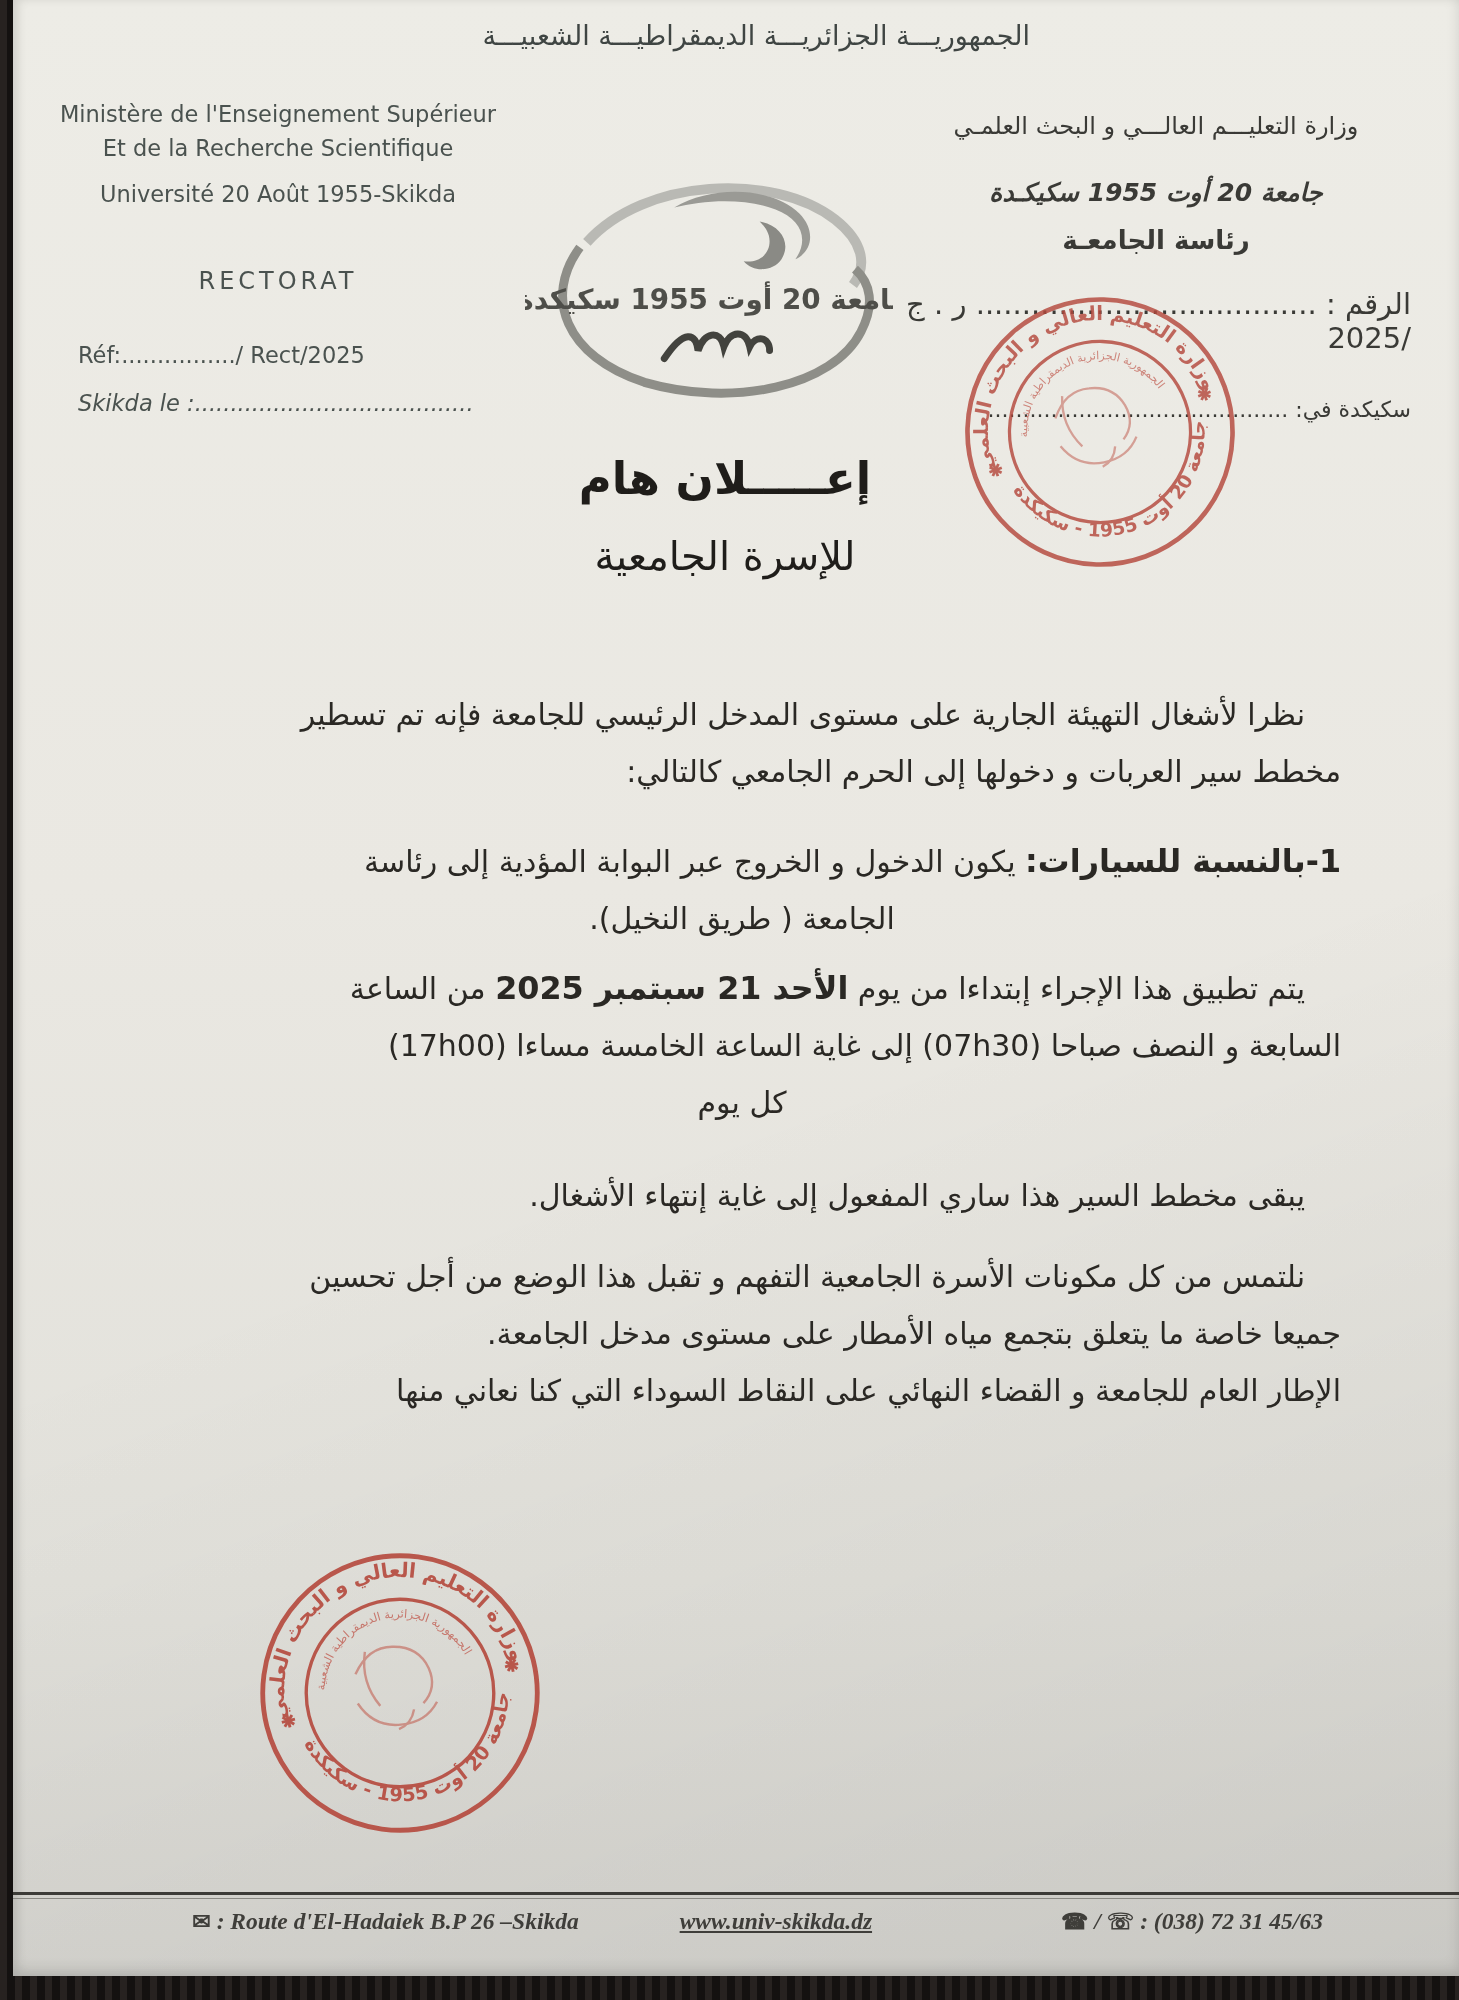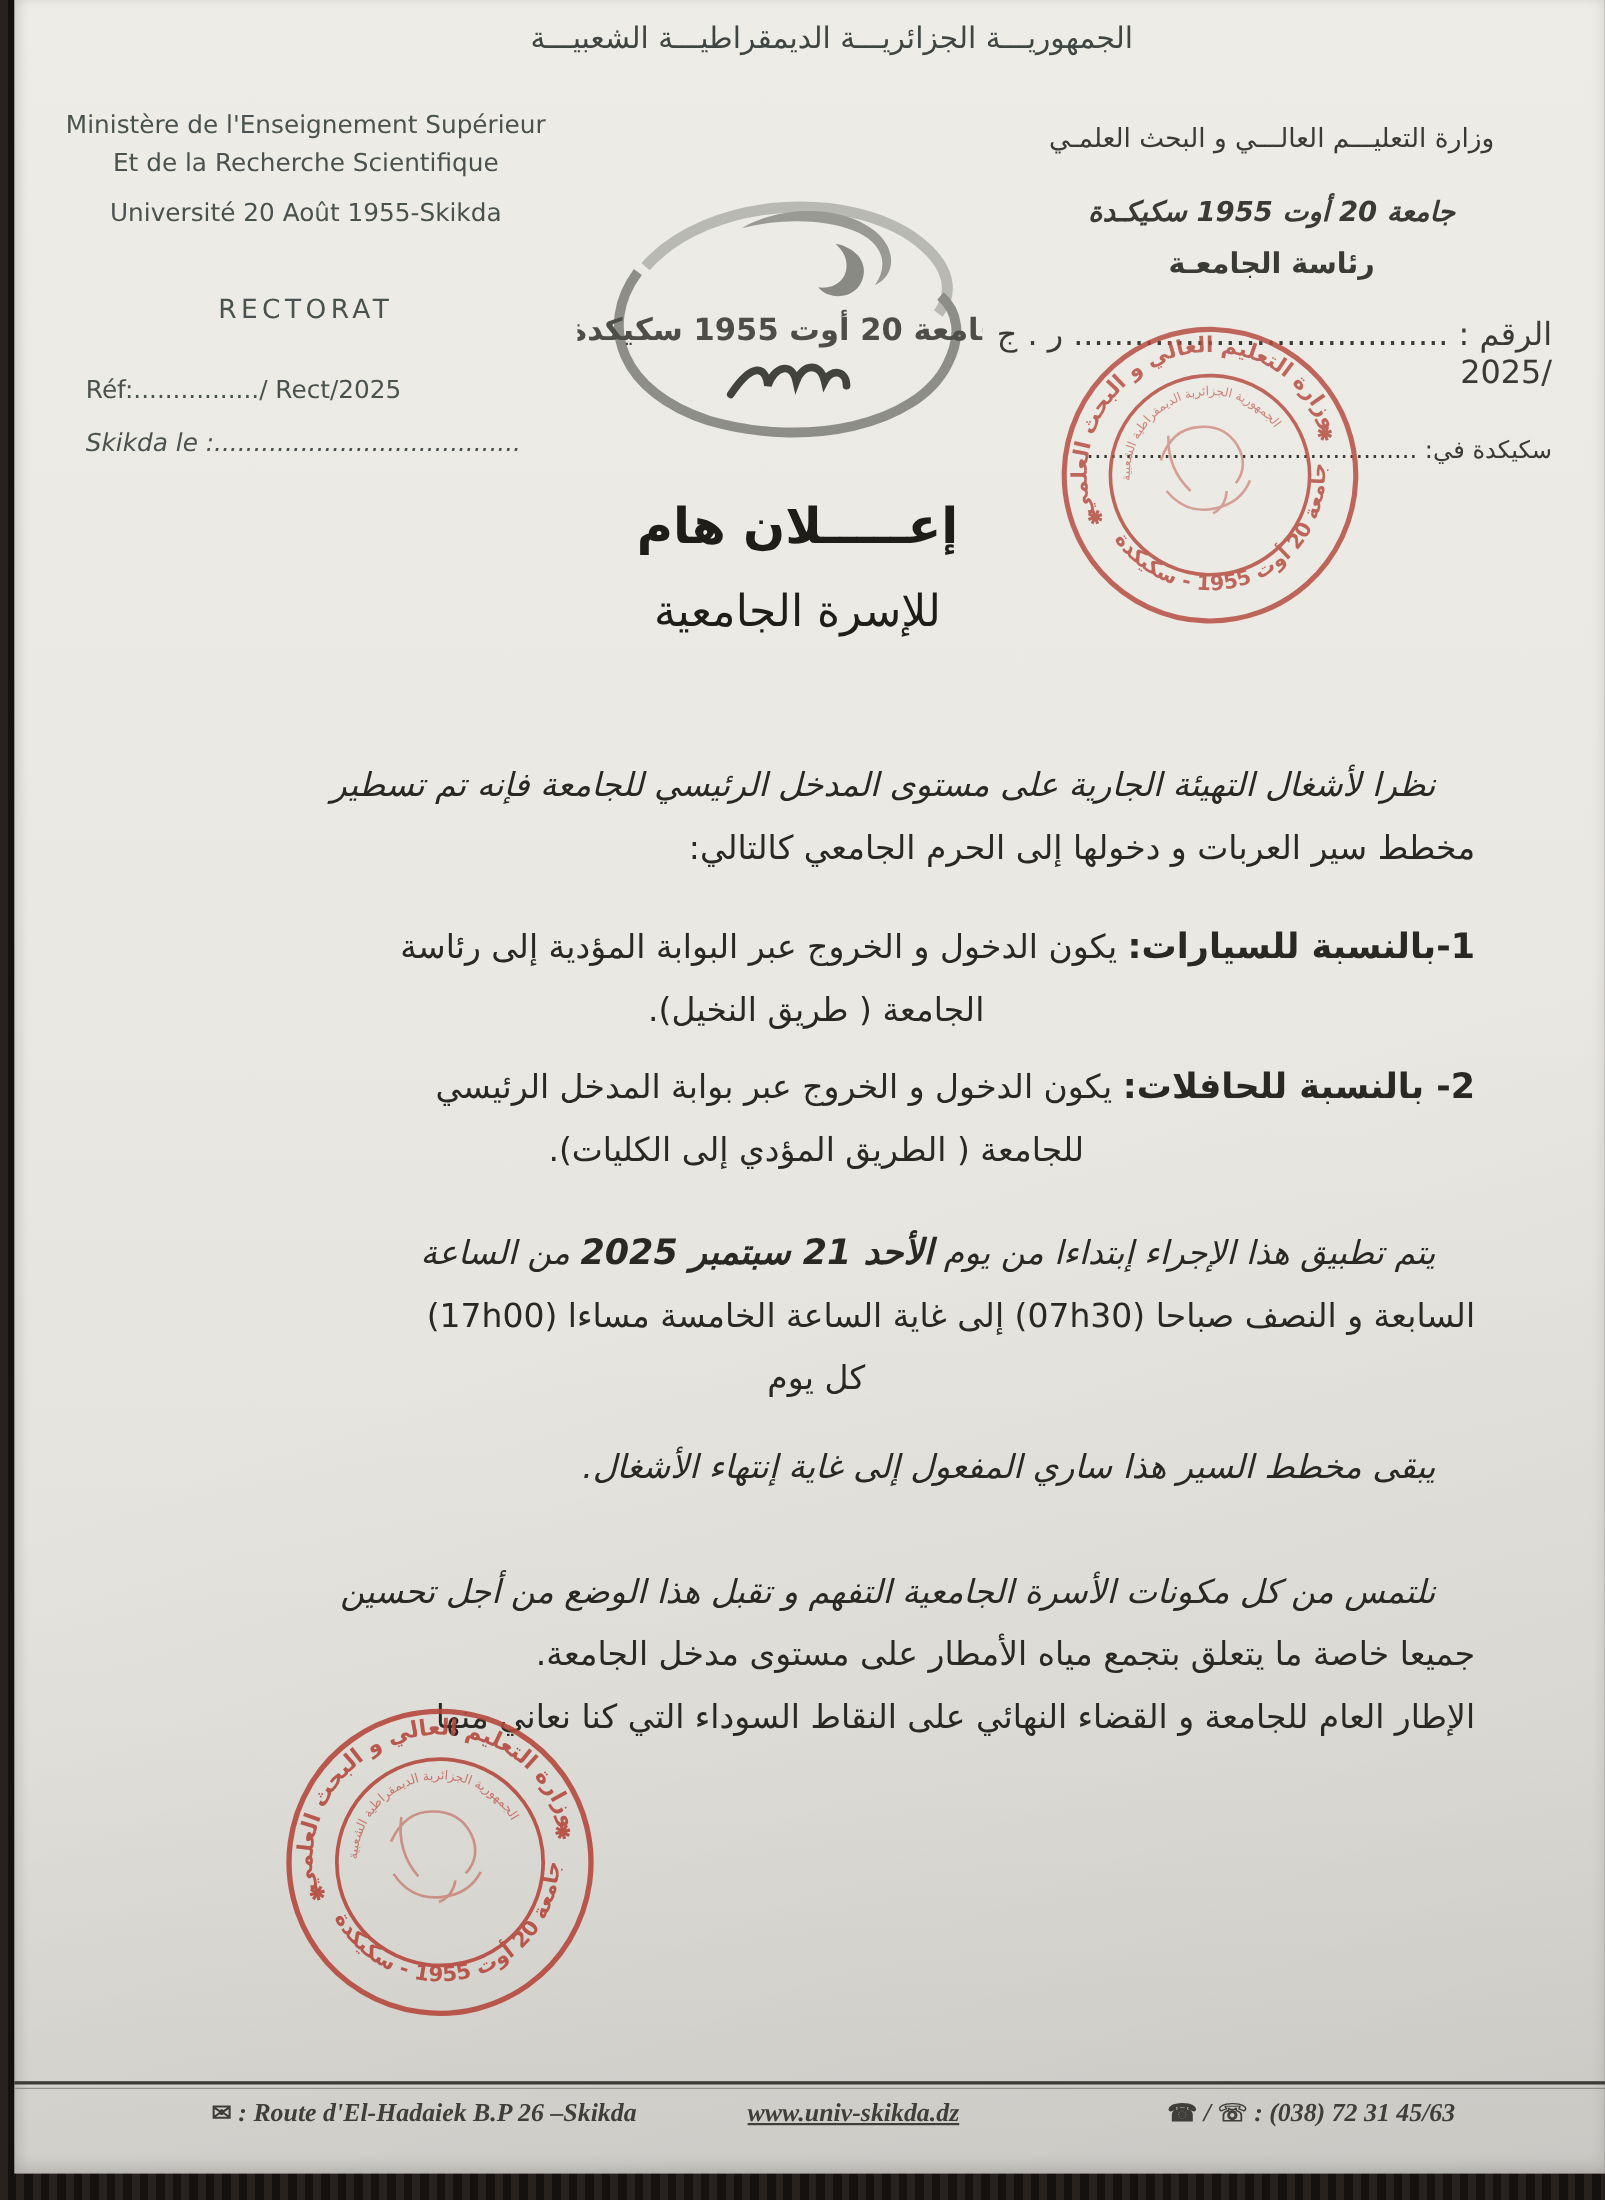--- a/index.html
+++ b/index.html
@@ -41,21 +41,21 @@
   .stamp2{top:1548px;left:242px;width:290px;height:290px;transform:rotate(-14deg);opacity:0.9;}
   
   .doc-title{top:452px;left:127px;width:1170px;text-align:center;color:#1f1d1a;direction:rtl;}
   .doc-title .t1{font-size:45px;font-weight:bold;}
   .doc-title .t2{margin-top:28px;font-size:40px;font-weight:normal;}
   
   .body-text{top:686px;left:130px;right:118px;direction:rtl;color:#2a2824;font-size:30px;}
   .para .line{line-height:57px;}
   .para .line.right{text-align:right;}
   .para .line.center{text-align:center;}
-  .para .line.indent{padding-right:36px;font-style:italic;}
+  .para .line.indent{padding-right:36px;}
   .para .b{font-weight:bold;font-size:1.06em;}
   .para:nth-child(1){margin-bottom:32px;}
   .para:nth-child(2){margin-bottom:12px;}
   .para:nth-child(3){margin-bottom:36px;}
   .para:nth-child(4){margin-bottom:24px;}
   .para:nth-child(5){margin-bottom:56px;}
   
   .footer-rule{top:1892px;left:0;right:0;height:3px;
     border-top:3px solid #3c3b37;border-bottom:1px solid #8a8983;}
   .footer-row{top:1908px;left:62px;right:48px;display:flex;align-items:baseline;
@@ -144,24 +144,20 @@
     <div class="abs body-text" dir="rtl" lang="ar">
         <div class="para">
           <div class="line right indent"><span>نظرا لأشغال التهيئة الجارية على مستوى المدخل الرئيسي للجامعة فإنه تم تسطير</span></div>
           <div class="line right"><span>مخطط سير العربات و دخولها إلى الحرم الجامعي كالتالي:</span></div>
         </div>
         <div class="para">
           <div class="line right"><span class="b">1-</span><span class="b">بالنسبة للسيارات:</span><span> يكون الدخول و الخروج عبر البوابة المؤدية إلى رئاسة</span></div>
           <div class="line center"><span>الجامعة ( طريق النخيل).</span></div>
         </div>
         <div class="para">
-          <div class="line right"><span class="b">2- </span><span class="b">بالنسبة للحافلات:</span><span> يكون الدخول و الخروج عبر بوابة المدخل الرئيسي</span></div>
-          <div class="line center"><span>للجامعة ( الطريق المؤدي إلى الكليات).</span></div>
-        </div>
-        <div class="para">
           <div class="line right indent"><span>يتم تطبيق هذا الإجراء إبتداءا من يوم </span><span class="b">الأحد 21 سبتمبر 2025</span><span> من الساعة</span></div>
           <div class="line right"><span>السابعة و النصف صباحا (07h30) إلى غاية الساعة الخامسة مساءا (17h00)</span></div>
           <div class="line center"><span>كل يوم</span></div>
         </div>
         <div class="para">
           <div class="line right indent"><span>يبقى مخطط السير هذا ساري المفعول إلى غاية إنتهاء الأشغال.</span></div>
         </div>
         <div class="para">
           <div class="line right indent"><span>نلتمس من كل مكونات الأسرة الجامعية التفهم و تقبل هذا الوضع من أجل تحسين</span></div>
           <div class="line right"><span>جميعا خاصة ما يتعلق بتجمع مياه الأمطار على مستوى مدخل الجامعة.</span></div>

